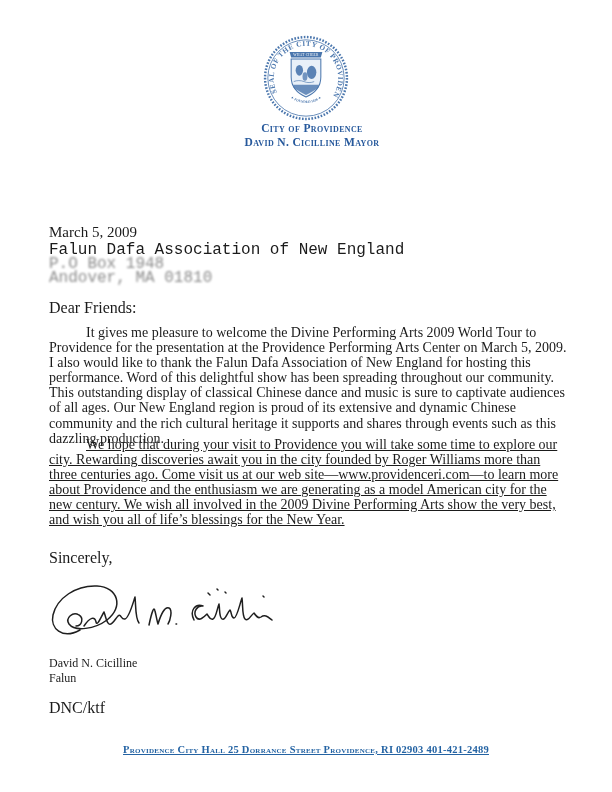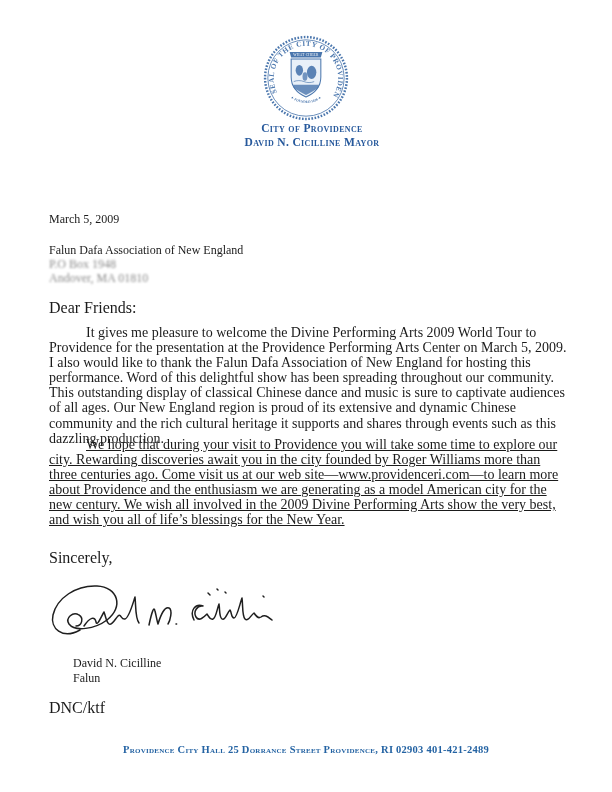--- a/index.html
+++ b/index.html
@@ -15,43 +15,44 @@
   .letterhead{
     position:absolute;top:122px;left:12px;right:0;
     text-align:center;
     color:#27599c;
     font-weight:bold;
     font-variant:small-caps;
     font-size:11.5px;
     line-height:13.5px;
     letter-spacing:.35px;
   }
-  .date{position:absolute;top:212px;left:49px;font-size:12px;}
-  .recipient{position:absolute;top:244px;left:49px;font-size:12px;line-height:13.8px;}
+  .date{position:absolute;top:224px;left:49px;font-size:15px;}
+  .recipient{position:absolute;top:244px;left:49px;font-size:16px;line-height:13.8px;font-family:Liberation Mono, monospace;}
   .redacted{color:#8c8c8c;filter:blur(1.15px);}
   .salutation{position:absolute;top:299px;left:49px;font-size:16px;}
   .para{
     position:absolute;left:49px;width:519px;
     font-size:14px;line-height:15.1px;
     text-indent:37px;text-align:left;
   }
   .para1{top:325px;}
   .para2{top:437px;text-decoration:underline;}
   .closing{position:absolute;top:549px;left:49px;font-size:16px;}
   .signature-wrap{position:absolute;top:574px;left:46px;}
-  .signer{position:absolute;top:656px;left:49px;font-size:12px;line-height:14.6px;margin-left:24px;}
+  .signer{position:absolute;top:656px;left:49px;font-size:12px;line-height:14.6px;}
   .reference{position:absolute;top:699px;left:49px;font-size:16px;}
   .footer{
     position:absolute;top:744px;left:0;right:0;
     text-align:center;
     color:#2463a3;
     font-weight:bold;
     font-variant:small-caps;
     font-size:10.5px;
     letter-spacing:.25px;
+    text-decoration:underline;
   }
 </style>
 </head>
 <body>
 
 <div class="page">
 
   <div class="seal-wrap">
     <svg width="88" height="88" viewBox="0 0 86 86" aria-hidden="true">
 

